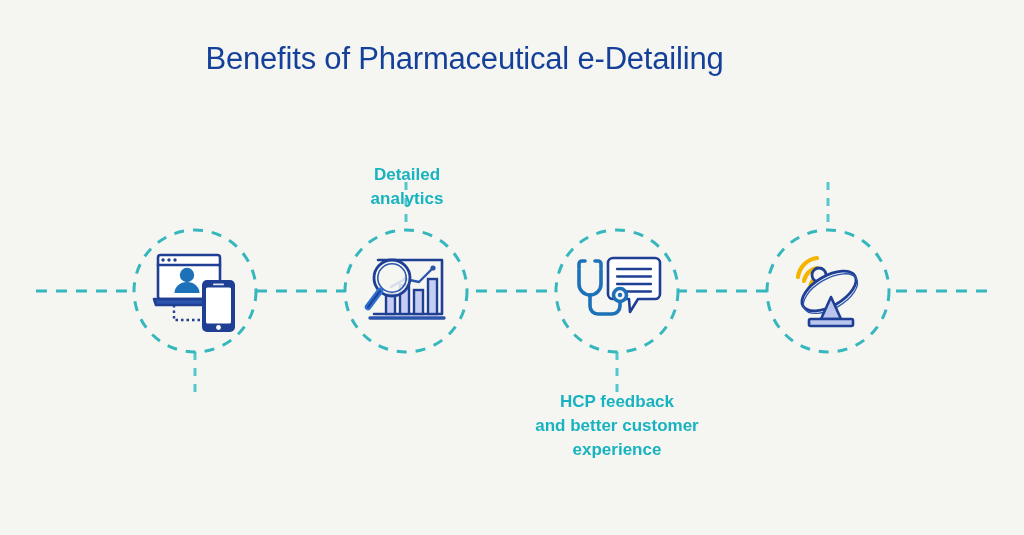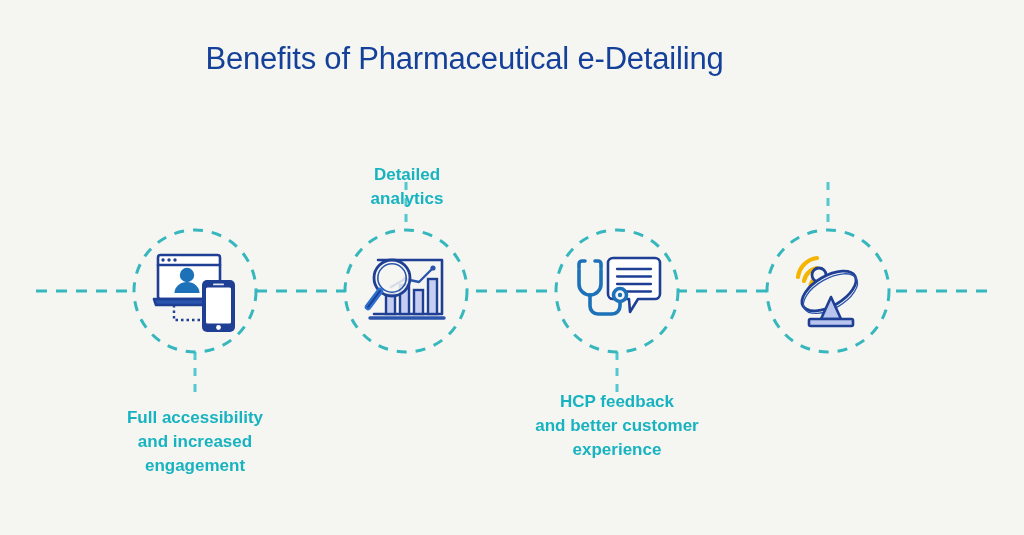--- a/index.html
+++ b/index.html
@@ -180,22 +180,19 @@
       <ellipse cx="44" cy="42" rx="30" ry="15" fill="#f5f6f2" stroke="#1f3f94" stroke-width="2.8"></ellipse>
       <ellipse cx="44" cy="42" rx="30" ry="15" fill="none" stroke="#2b55ad" stroke-width="1.3" transform="translate(0,3)"></ellipse>
     </g>
 
     <g stroke="#1f3f94" stroke-width="2.6" stroke-linejoin="round">
       <path d="M36 70 L46 48 L56 70 Z" fill="#b9c4ef"></path>
       <rect x="24" y="70" width="44" height="7" rx="1.5" fill="#b9c4ef"></rect>
     </g>
   </svg>
 
-  <div class="label" id="label-1">Full accessibility
-and increased
-engagement</div>
   <div class="label" id="label-2">Detailed
 analytics</div>
   <div class="label" id="label-3">HCP feedback
 and better customer
 experience</div>
 
 </div>
 
 </body></html>

